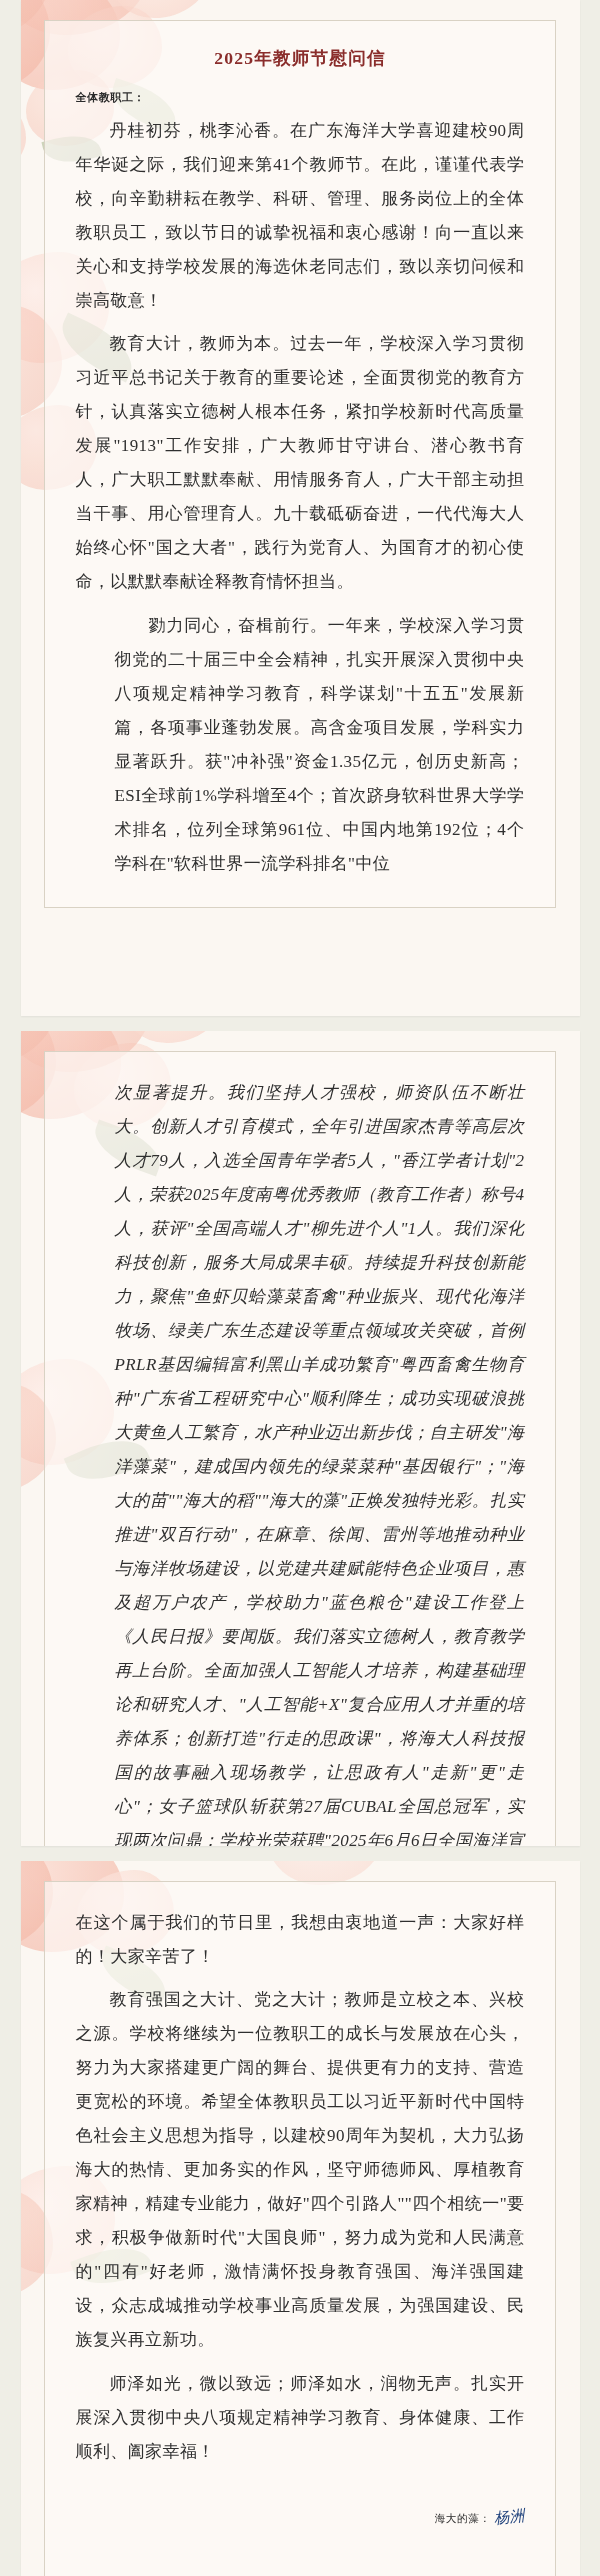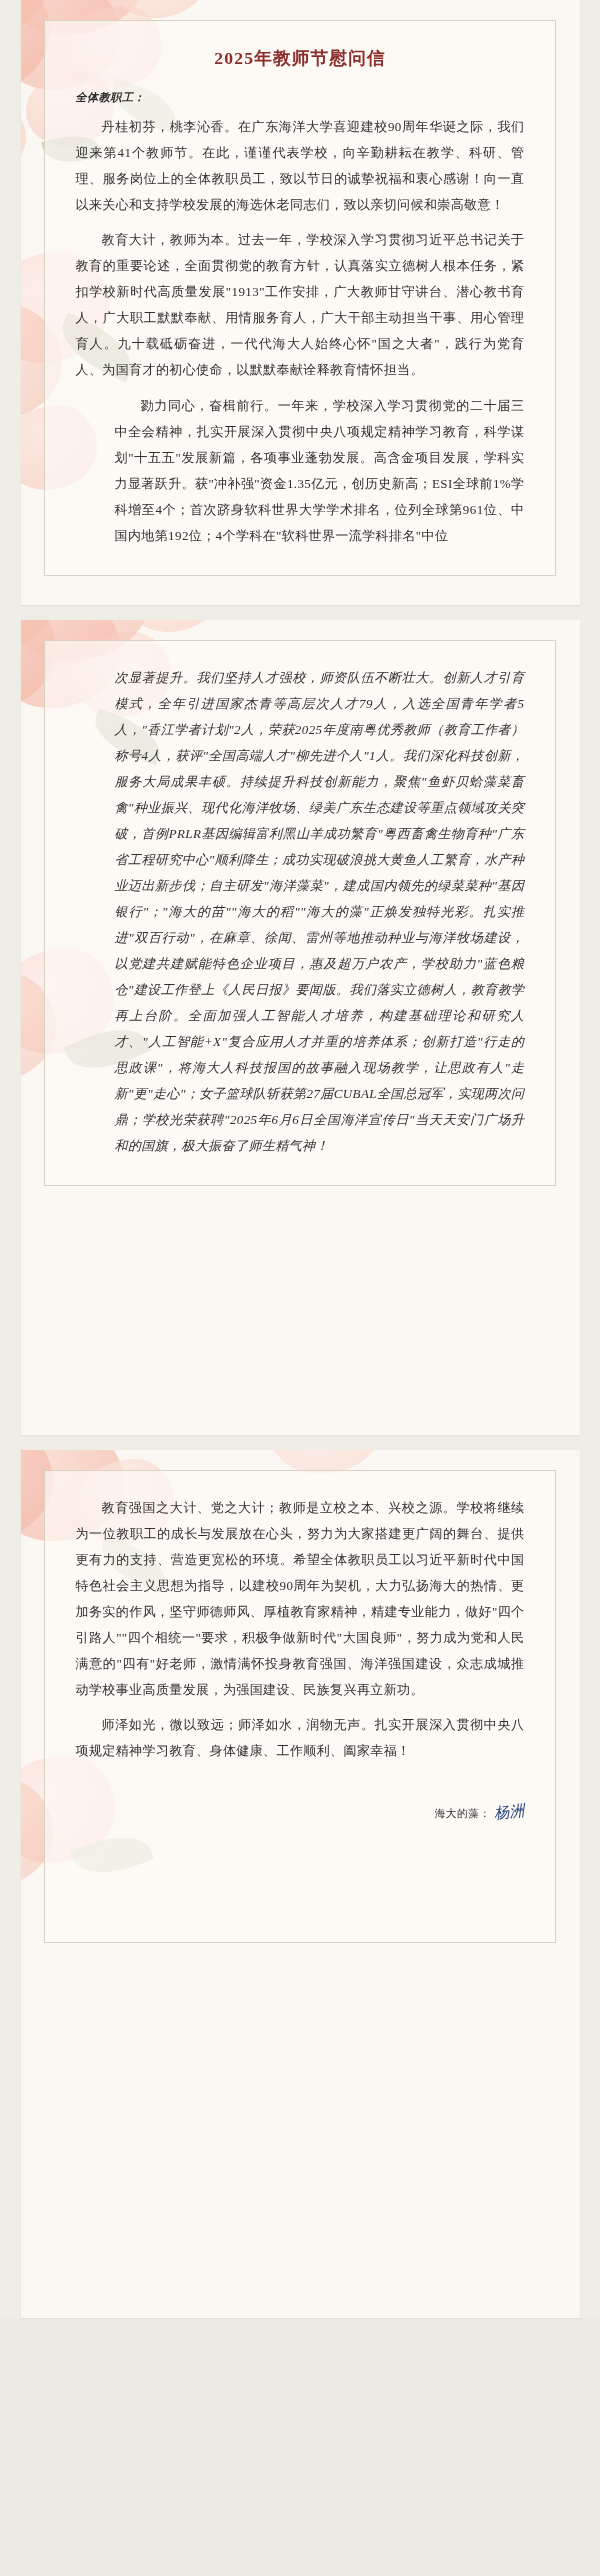--- a/index.html
+++ b/index.html
@@ -83,25 +83,24 @@
     margin: 1.2px 0 20px 0;
     font-family: "Liberation Serif", "DejaVu Serif", serif;
   }
 
   .salutation {
     font-size: 11px;
     font-weight: bold;
     color: #2b2b2b;
     margin: 0 0 9.4px 0;
     letter-spacing: 0.6px;
-    font-style: italic;
   }
 
   p.body {
-    font-size: 13px;
+    font-size: 17px;
     line-height: 2.0;
     text-align: justify;
     text-justify: inter-ideograph;
     margin: 0 0 9.4px 0;
     text-indent: 2em;
     color: #2f2f2f;
     letter-spacing: 0.4px;
   }
   p.body:last-child { margin-bottom: 0; margin-left: 39px; }
 
@@ -128,21 +127,21 @@
   }
   .spacer-bottom {
     height: 88px;
   }
 </style>
 </head>
 <body>
 
 <div class="page">
 
-  <div class="card" style="height:605px;">
+  <div class="card" style="height:1016px;">
 
     <div class="floral">
       <div class="petal" style="left:-23.5px; top:-17.6px; width:123px; height:108px;"></div>
       <div class="petal pale" style="left:47px; top:5.9px; width:94px; height:82px;"></div>
       <div class="petal" style="left:5.9px; top:70px; width:88px; height:76px; opacity:.5;"></div>
       <div class="leaf" style="left:88px; top:88px; width:70px; height:35px; transform:rotate(18deg);"></div>
       <div class="leaf dark" style="left:23.5px; top:135px; width:56px; height:28px; transform:rotate(-14deg);"></div>
     </div>
     <div class="floral">
       <div class="petal" style="right:-29px; top:-29px; width:141px; height:123px;"></div>
@@ -216,20 +215,21 @@
       <div class="petal pale" style="left:-26px; top:305px; width:120px; height:108px;"></div>
       <div class="petal" style="right:-32px; top:328px; width:126px; height:111px; opacity:.5;"></div>
       <div class="leaf" style="left:53px; top:387px; width:76px; height:36px; transform:rotate(-20deg);"></div>
     </div>
     <div class="floral">
 
       <div class="petal pale" style="left:246px; bottom:-23.5px; width:117px; height:103px; opacity:.5;"></div>
     </div>
 
     <div class="frame">
+      <p class="body" style="text-indent:0;">在这个属于我们的节日里，我想由衷地道一声：大家好样的！大家辛苦了！</p>
       <p class="body">教育强国之大计、党之大计；教师是立校之本、兴校之源。学校将继续为一位教职工的成长与发展放在心头，努力为大家搭建更广阔的舞台、提供更有力的支持、营造更宽松的环境。希望全体教职员工以习近平新时代中国特色社会主义思想为指导，以建校90周年为契机，大力弘扬海大的热情、更加务实的作风，坚守师德师风、厚植教育家精神，精建专业能力，做好"四个引路人""四个相统一"要求，积极争做新时代"大国良师"，努力成为党和人民满意的"四有"好老师，激情满怀投身教育强国、海洋强国建设，众志成城推动学校事业高质量发展，为强国建设、民族复兴再立新功。</p>
       <p class="body">师泽如光，微以致远；师泽如水，润物无声。扎实开展深入贯彻中央八项规定精神学习教育、身体健康、工作顺利、阖家幸福！</p>
 
       <div class="sign-block">
         <span class="sign-line">
           <span>海大的藻：</span><span class="sign-name">杨洲</span>
         </span>
       </div>
 
       <div class="spacer-bottom"></div>

